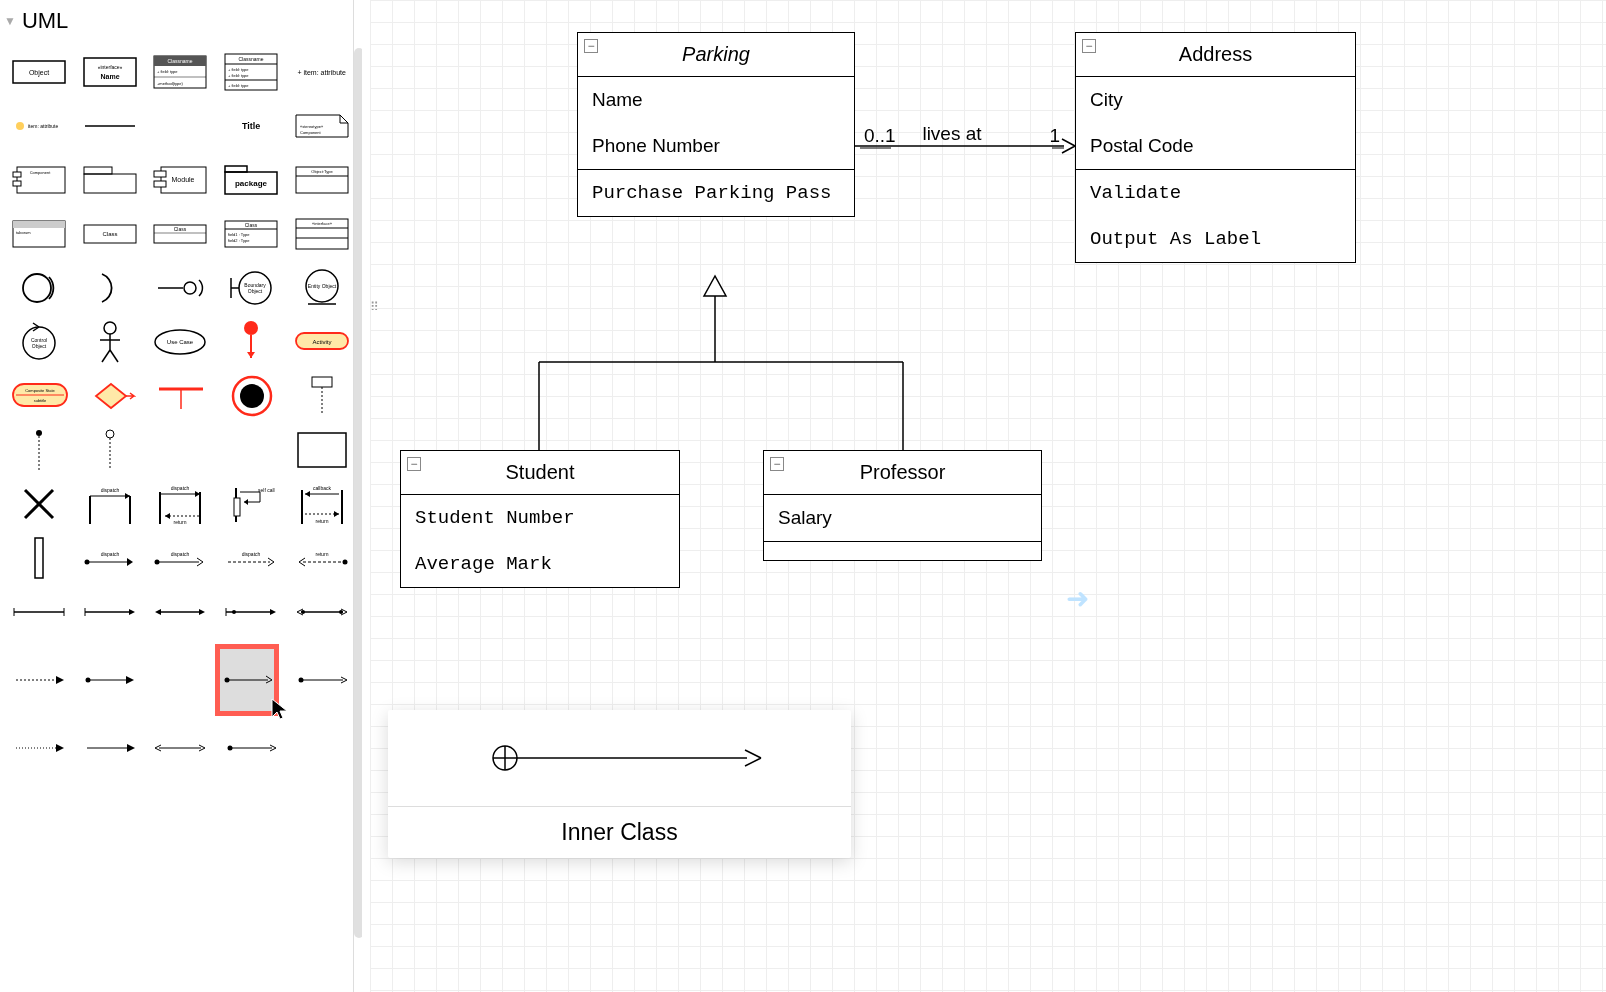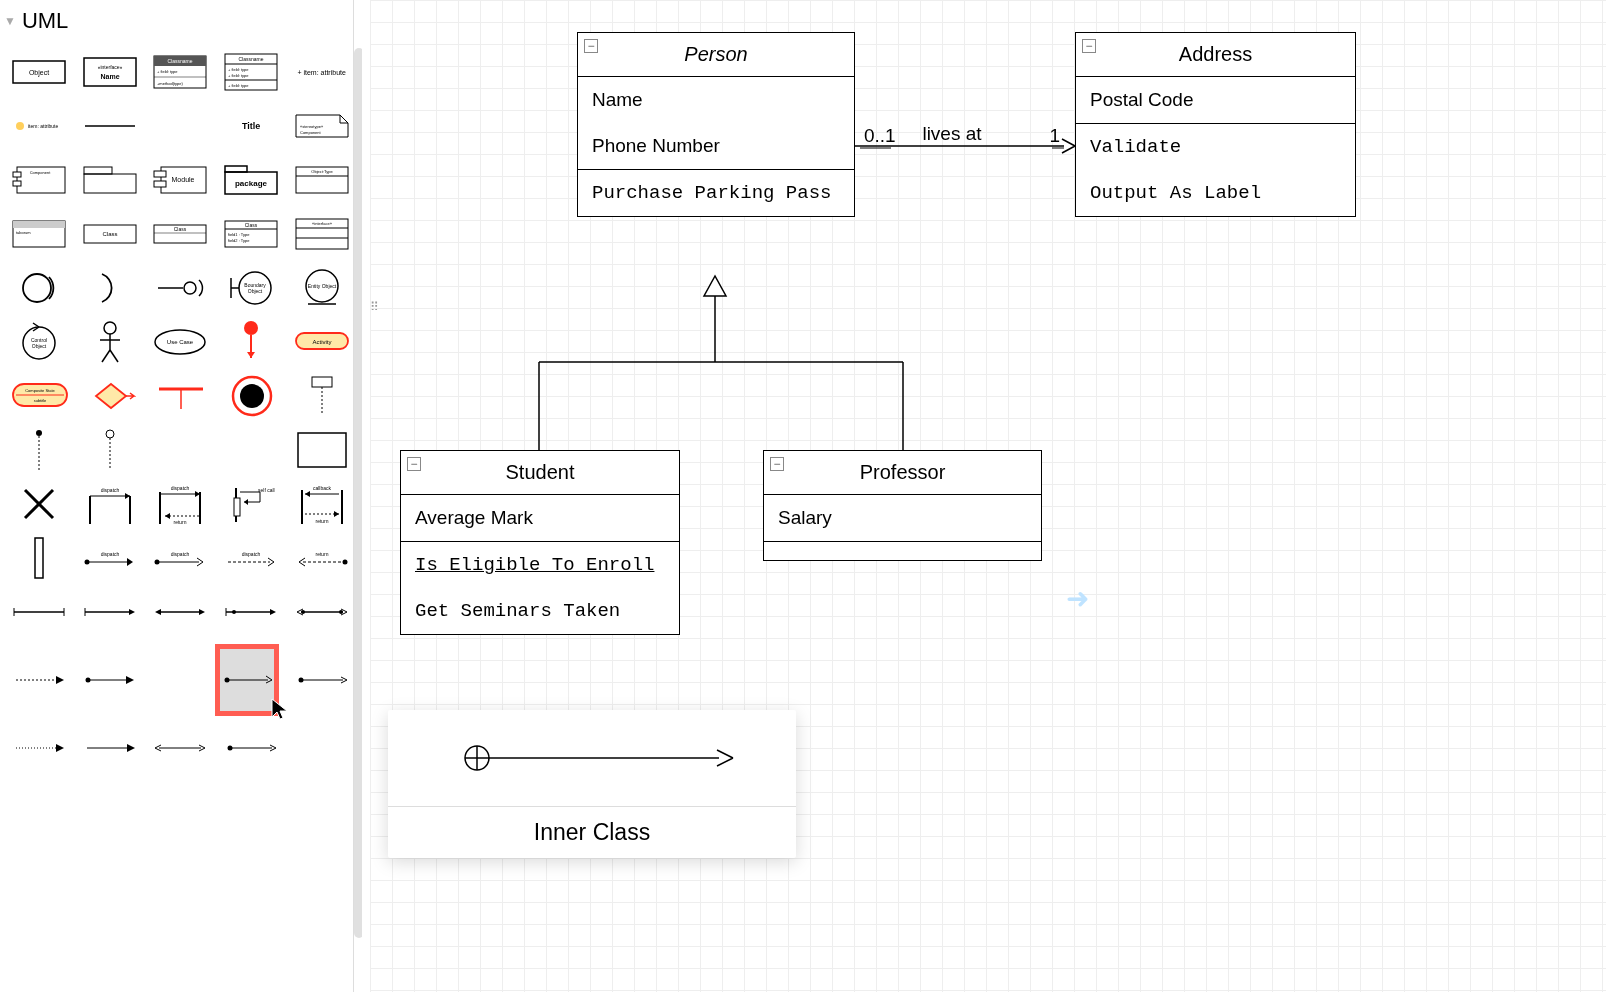--- a/index.html
+++ b/index.html
@@ -27,21 +27,21 @@
 .uml-class .section { border-bottom: 1.5px solid #000; }
 .uml-class .section:last-child { border-bottom: none; font-family: Liberation Mono, monospace; }
 .uml-class .row { padding: 12px 14px; font-size: 19px; }
 .collapse-icon { position: absolute; left: 6px; top: 6px; width: 14px; height: 14px; border: 1px solid #888; background: #fff; display:flex; align-items:center; justify-content:center; font-size:12px; line-height:1; color:#666; }
 
 
 .conn { position: absolute; left: 0; top: 0; width: 100%; height: 100%; pointer-events: none; }
 .conn text { font-size: 19px; fill:#000; }
 
 
-.preview { position: absolute; left: 388px; top: 710px; width: 408px; height: 148px; background: #fff; border-radius: 2px; box-shadow: 0 4px 18px rgba(0,0,0,.15); display: flex; flex-direction: column; }
+.preview { position: absolute; left: 388px; top: 710px; width: 463px; height: 148px; background: #fff; border-radius: 2px; box-shadow: 0 4px 18px rgba(0,0,0,.15); display: flex; flex-direction: column; }
 .preview .art { flex: 1; display:flex; align-items:center; justify-content:center; border-bottom: 1px solid #ddd; }
 .preview .label { text-align: center; padding: 12px; font-size: 23px; }
 
 
 .hover-arrow { position:absolute; left:696px; top:582px; color:#bfe3ff; font-size:28px; }
 
 .cursor { position: absolute; width: 20px; height: 24px; }
 </style>
 </head>
 <body>
@@ -531,56 +531,54 @@
 </div>
 
 <div class="scrollbar-v"></div>
 <div class="resize-handle">⠿</div>
 
 <div class="canvas">
 
   <div class="uml-class" style="left:207px; top:32px; width:278px;">
     <div class="title italic">
       <span class="collapse-icon">−</span>
-      <span>Person</span>
+      <span>Parking</span>
     </div>
     <div class="section">
       <div class="row">Name</div>
       <div class="row">Phone Number</div>
     </div>
     <div class="section">
       <div class="row">Purchase Parking Pass</div>
     </div>
   </div>
 
   <div class="uml-class" style="left:705px; top:32px; width:281px;">
     <div class="title">
       <span class="collapse-icon">−</span>
       <span>Address</span>
     </div>
     <div class="section">
+      <div class="row">City</div>
       <div class="row">Postal Code</div>
     </div>
     <div class="section">
       <div class="row">Validate</div>
       <div class="row">Output As Label</div>
     </div>
   </div>
 
   <div class="uml-class" style="left:30px; top:450px; width:280px;">
     <div class="title">
       <span class="collapse-icon">−</span>
       <span>Student</span>
     </div>
     <div class="section">
+      <div class="row">Student Number</div>
       <div class="row">Average Mark</div>
-    </div>
-    <div class="section">
-      <div class="row" style="text-decoration:underline">Is Eligible To Enroll</div>
-      <div class="row">Get Seminars Taken</div>
     </div>
   </div>
 
   <div class="uml-class" style="left:393px; top:450px; width:279px;">
     <div class="title">
       <span class="collapse-icon">−</span>
       <span>Professor</span>
     </div>
     <div class="section">
       <div class="row">Salary</div>

